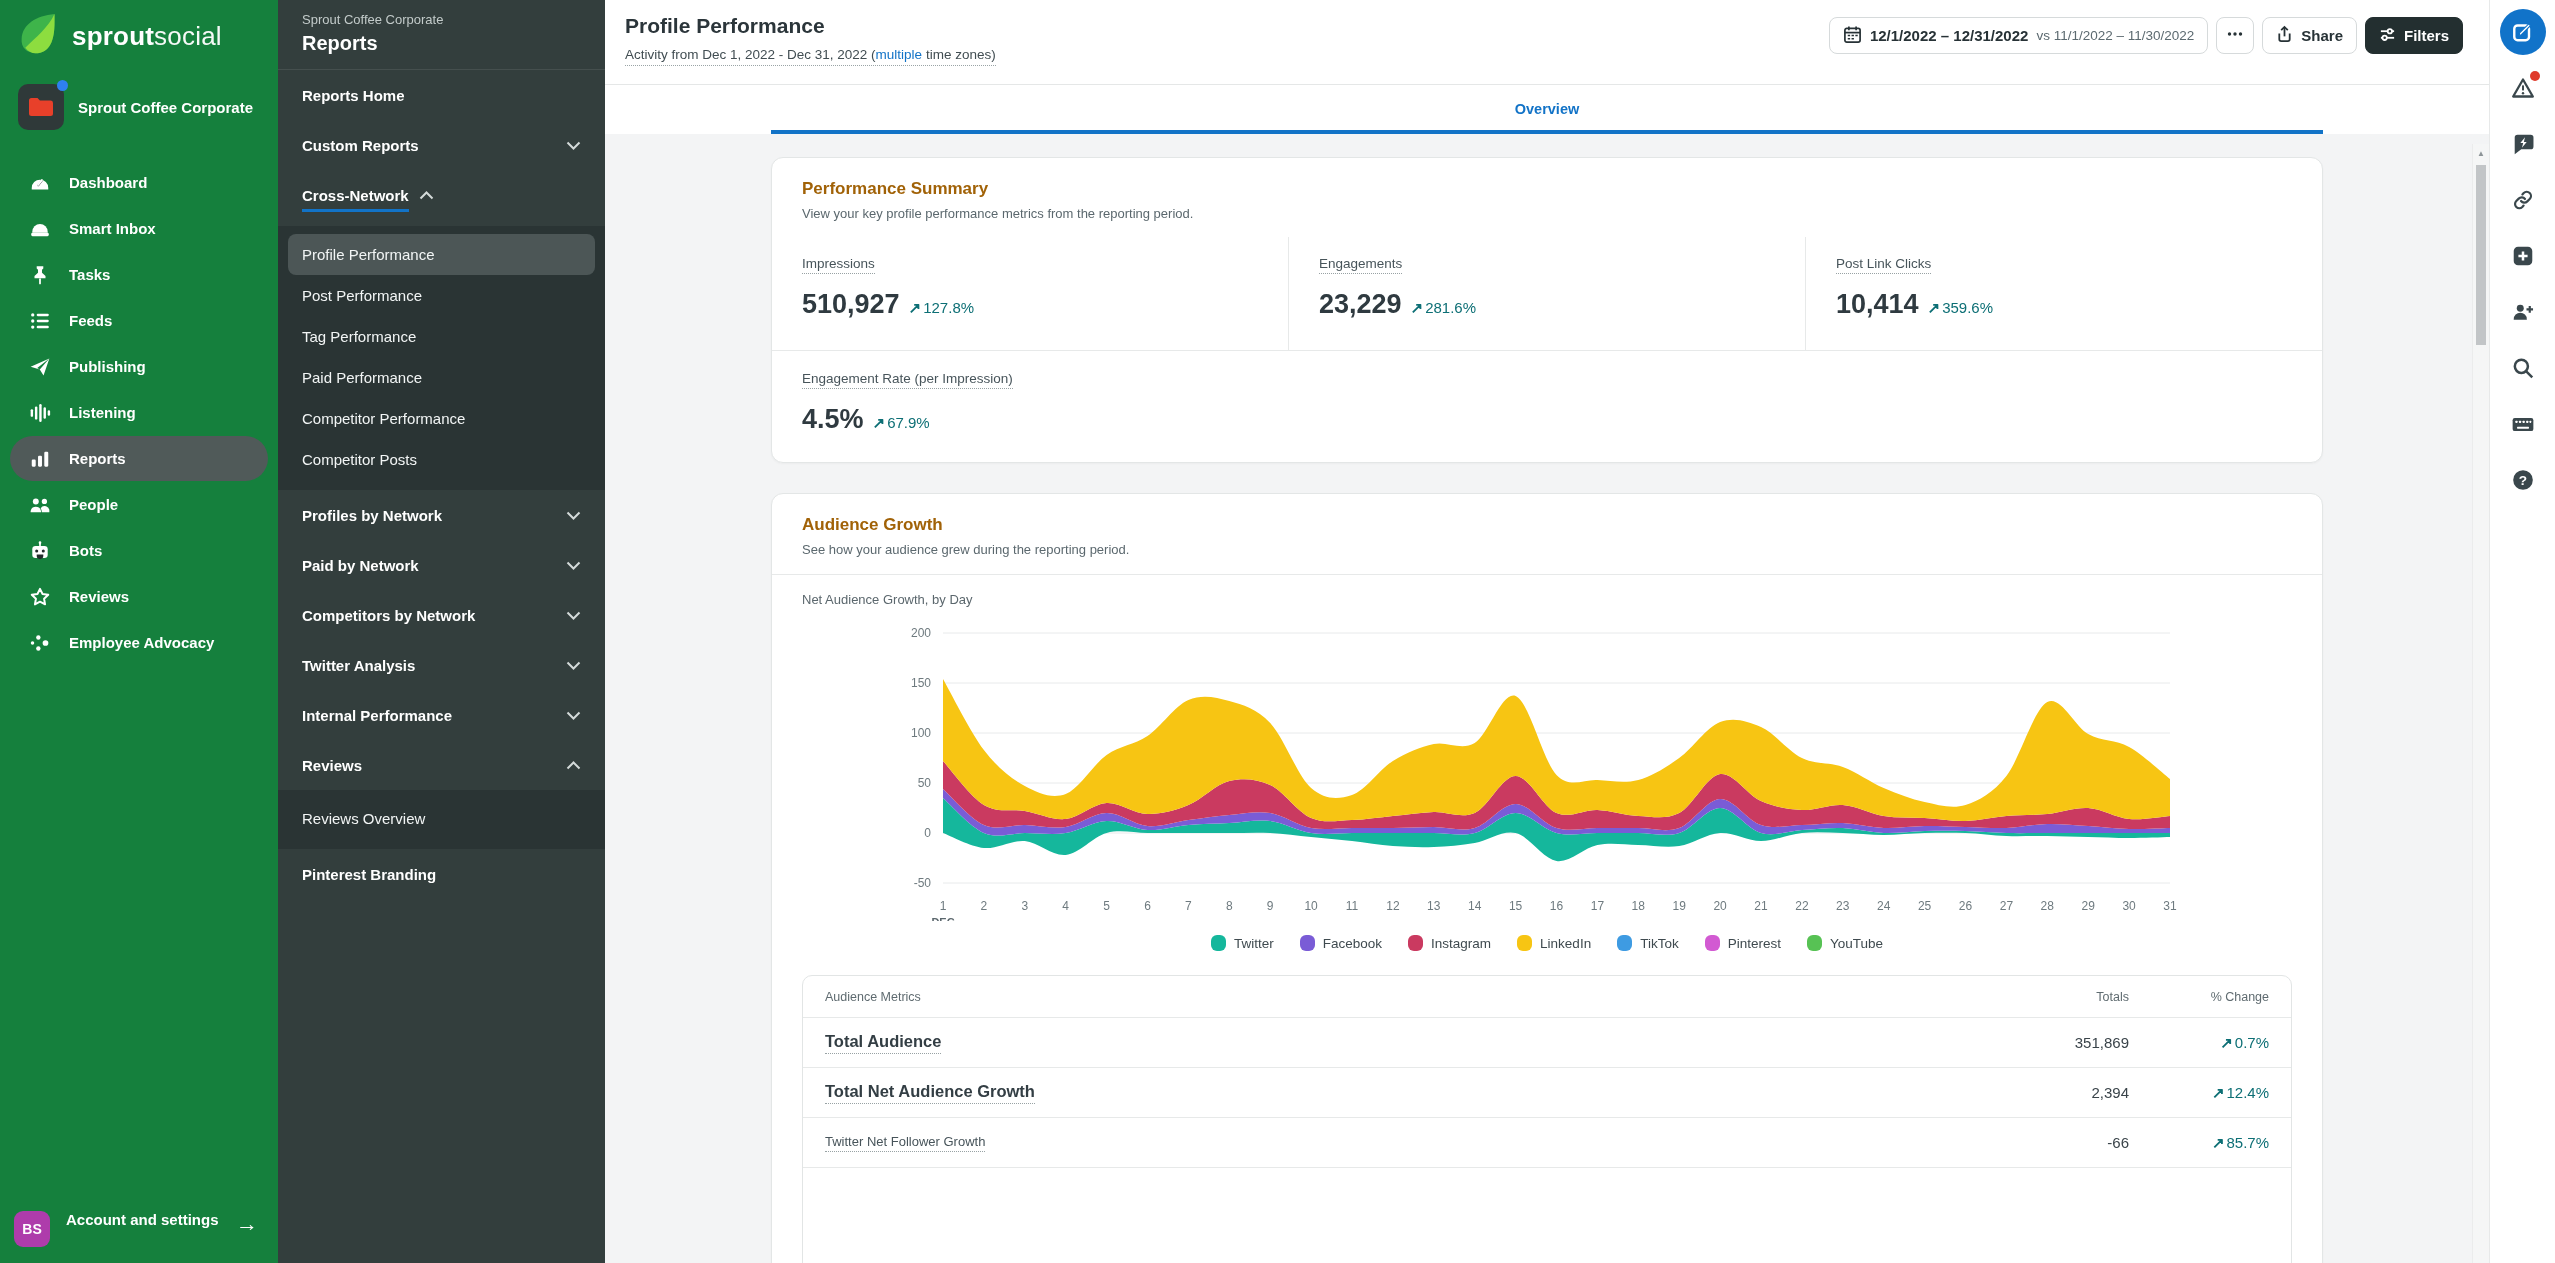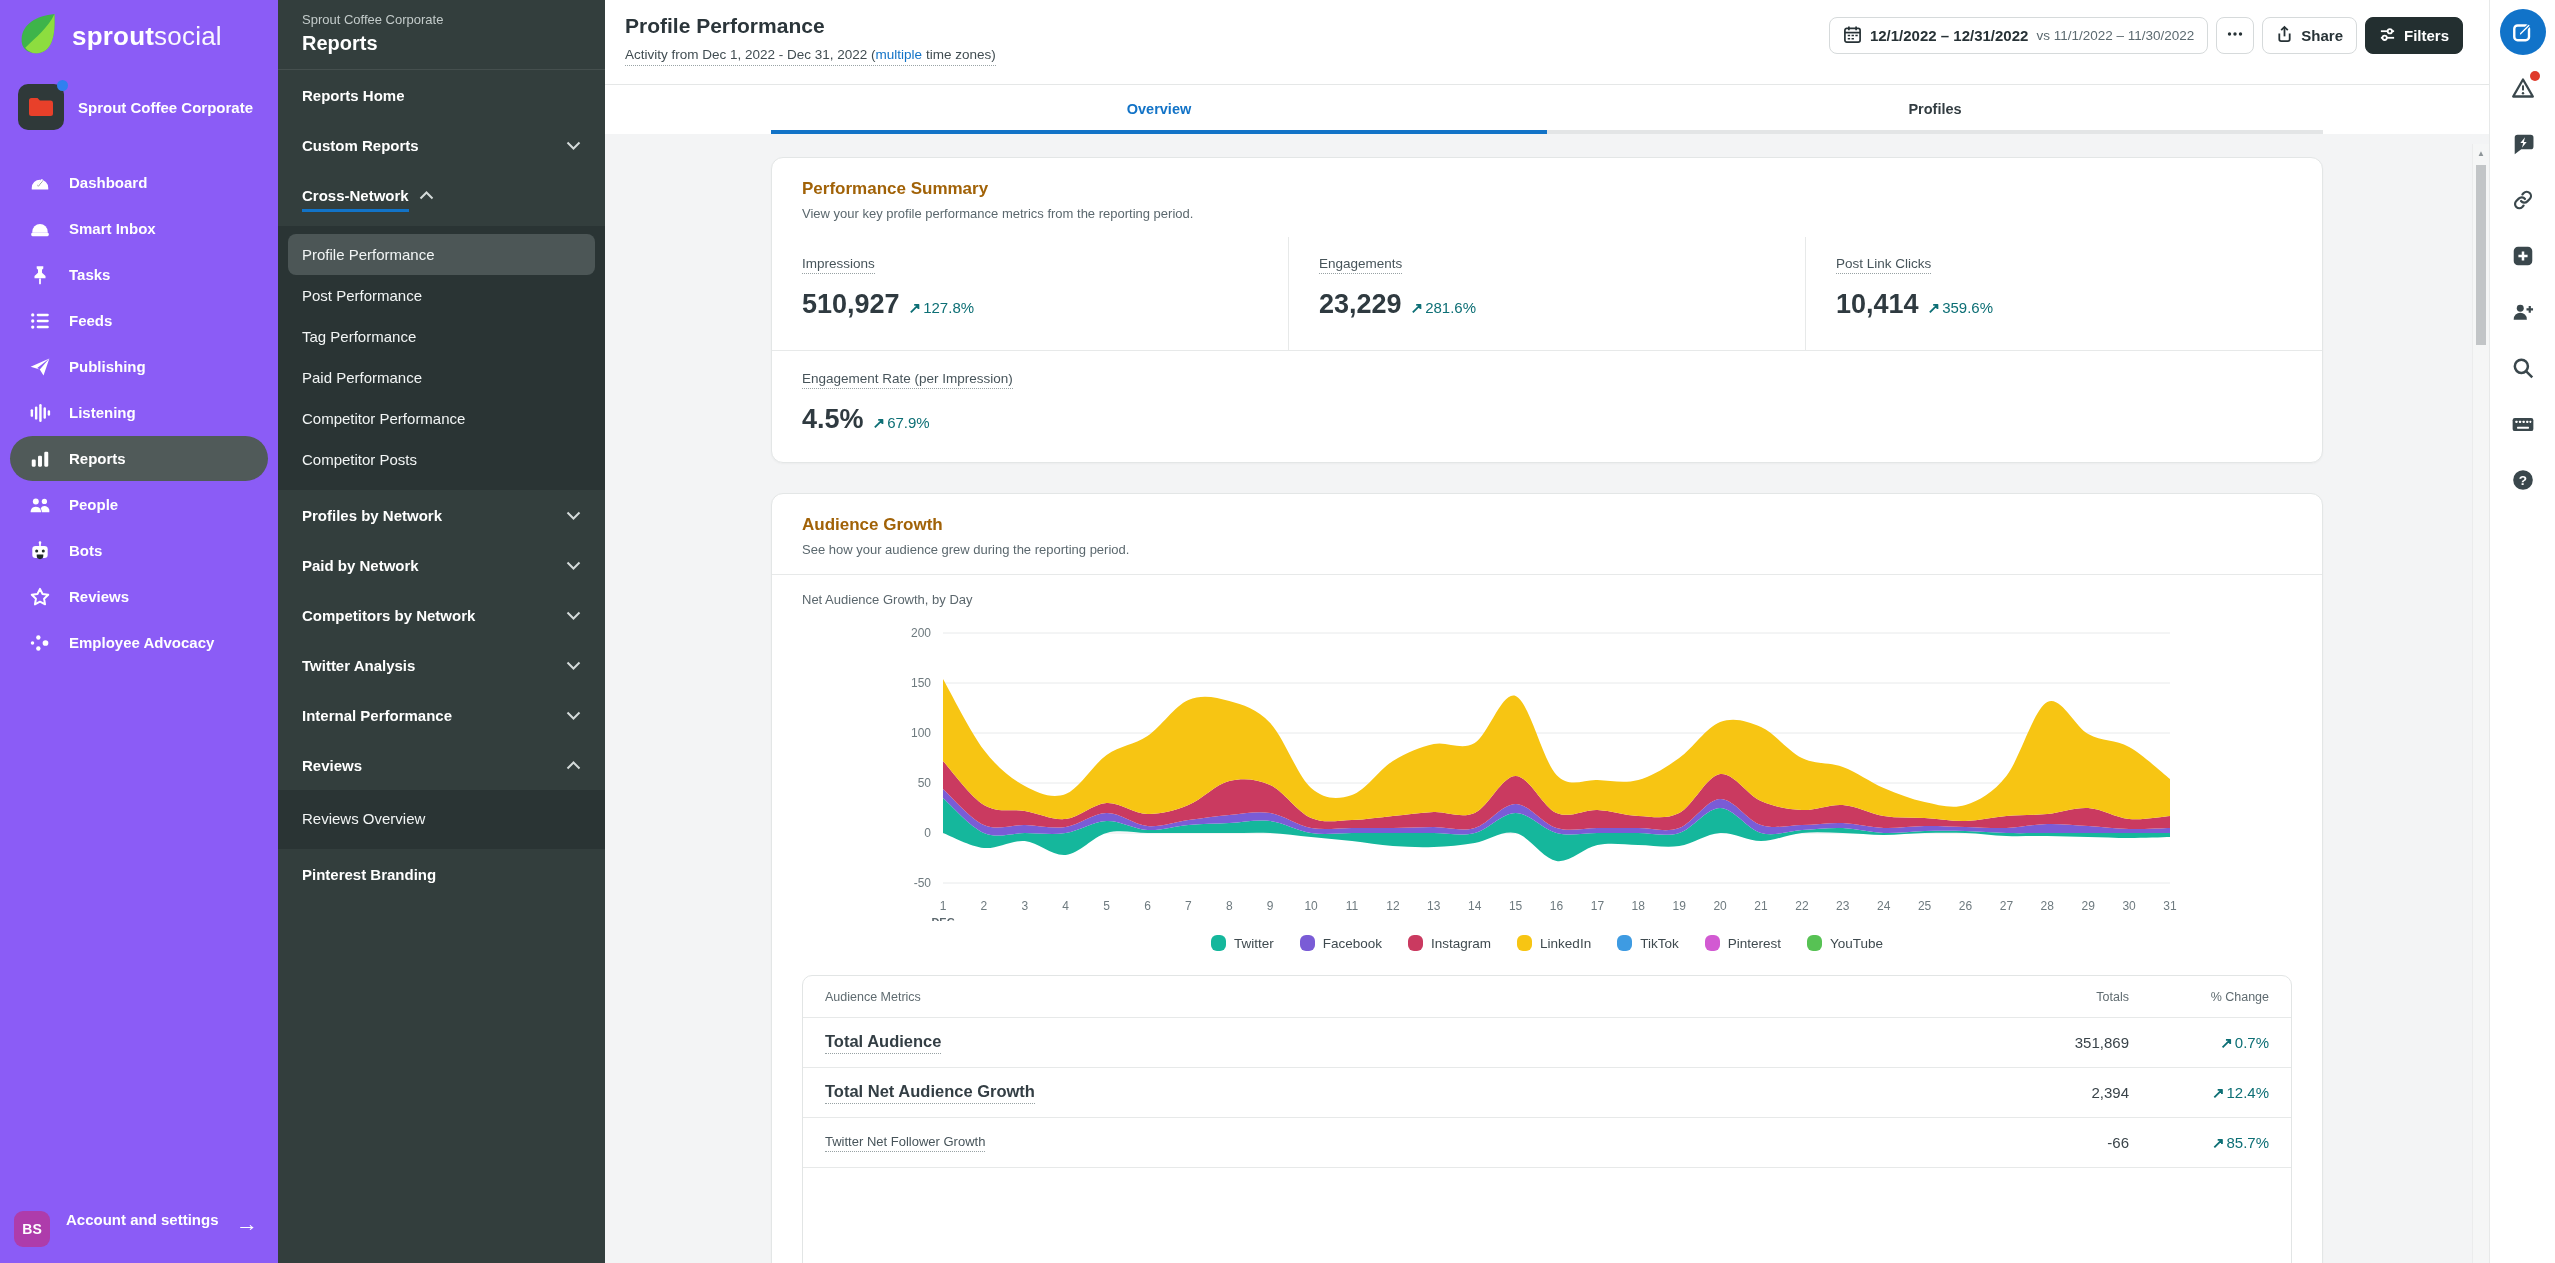--- a/index.html
+++ b/index.html
@@ -1,21 +1,21 @@
 <!DOCTYPE html>
 <html><head>
 <meta charset="utf-8">
 <style>
   * { margin:0; padding:0; box-sizing:border-box; }
   html,body { width:2555px; height:1263px; overflow:hidden; }
   body { display:flex; font-family:"Liberation Sans", sans-serif; background:#f3f4f5; color:#2e383d; }
   b,strong{font-weight:700;}
 
   
-  .primary-rail { width:278px; background:#8b5cf6; color:#fff; position:relative; flex:none; }
+  .primary-rail { width:278px; background:#15803d; color:#fff; position:relative; flex:none; }
   .logo-row { display:flex; align-items:center; gap:12px; padding:12px 16px 10px 18px; cursor:pointer;}
   .wordmark { font-size:26px; letter-spacing:.2px; color:#fff; }
   .wordmark b{font-weight:700;} .wordmark span{font-weight:400; opacity:.96;}
   .account-row { display:flex; align-items:center; gap:14px; padding:14px 16px 16px 18px; cursor:pointer;}
   .folder-tile { position:relative; width:46px; height:46px; border-radius:10px; background:#2f3939; display:flex; align-items:center; justify-content:center; flex:none;}
   .folder-dot { position:absolute; top:-4px; right:-4px; width:11px; height:11px; border-radius:50%; background:#2f80f0; }
   .account-label { font-weight:700; font-size:15px; }
   .pnav { margin-top:14px; }
   .pnav-item { display:flex; align-items:center; gap:18px; height:45px; margin:1px 10px; padding:0 10px 0 19px; border-radius:23px; font-weight:700; font-size:15px; color:#fff; cursor:pointer; }
   .pnav-item .ic { width:22px; height:22px; flex:none; display:flex; }
@@ -397,21 +397,20 @@
         </span>
         <span>Filters</span>
       </button>
     </div>
   </header>
 
 
   <div class="tab-row">
     <div class="tabs" id="tabs">
         <div class="tab active">Overview</div>
-        <div class="tab">Profiles</div>
       </div>
   </div>
 
   <div class="content">
 
     <section class="card">
       <div class="card-head">
         <div class="card-title">Performance Summary</div>
         <div class="card-sub">View your key profile performance metrics from the reporting period.</div>
       </div>

